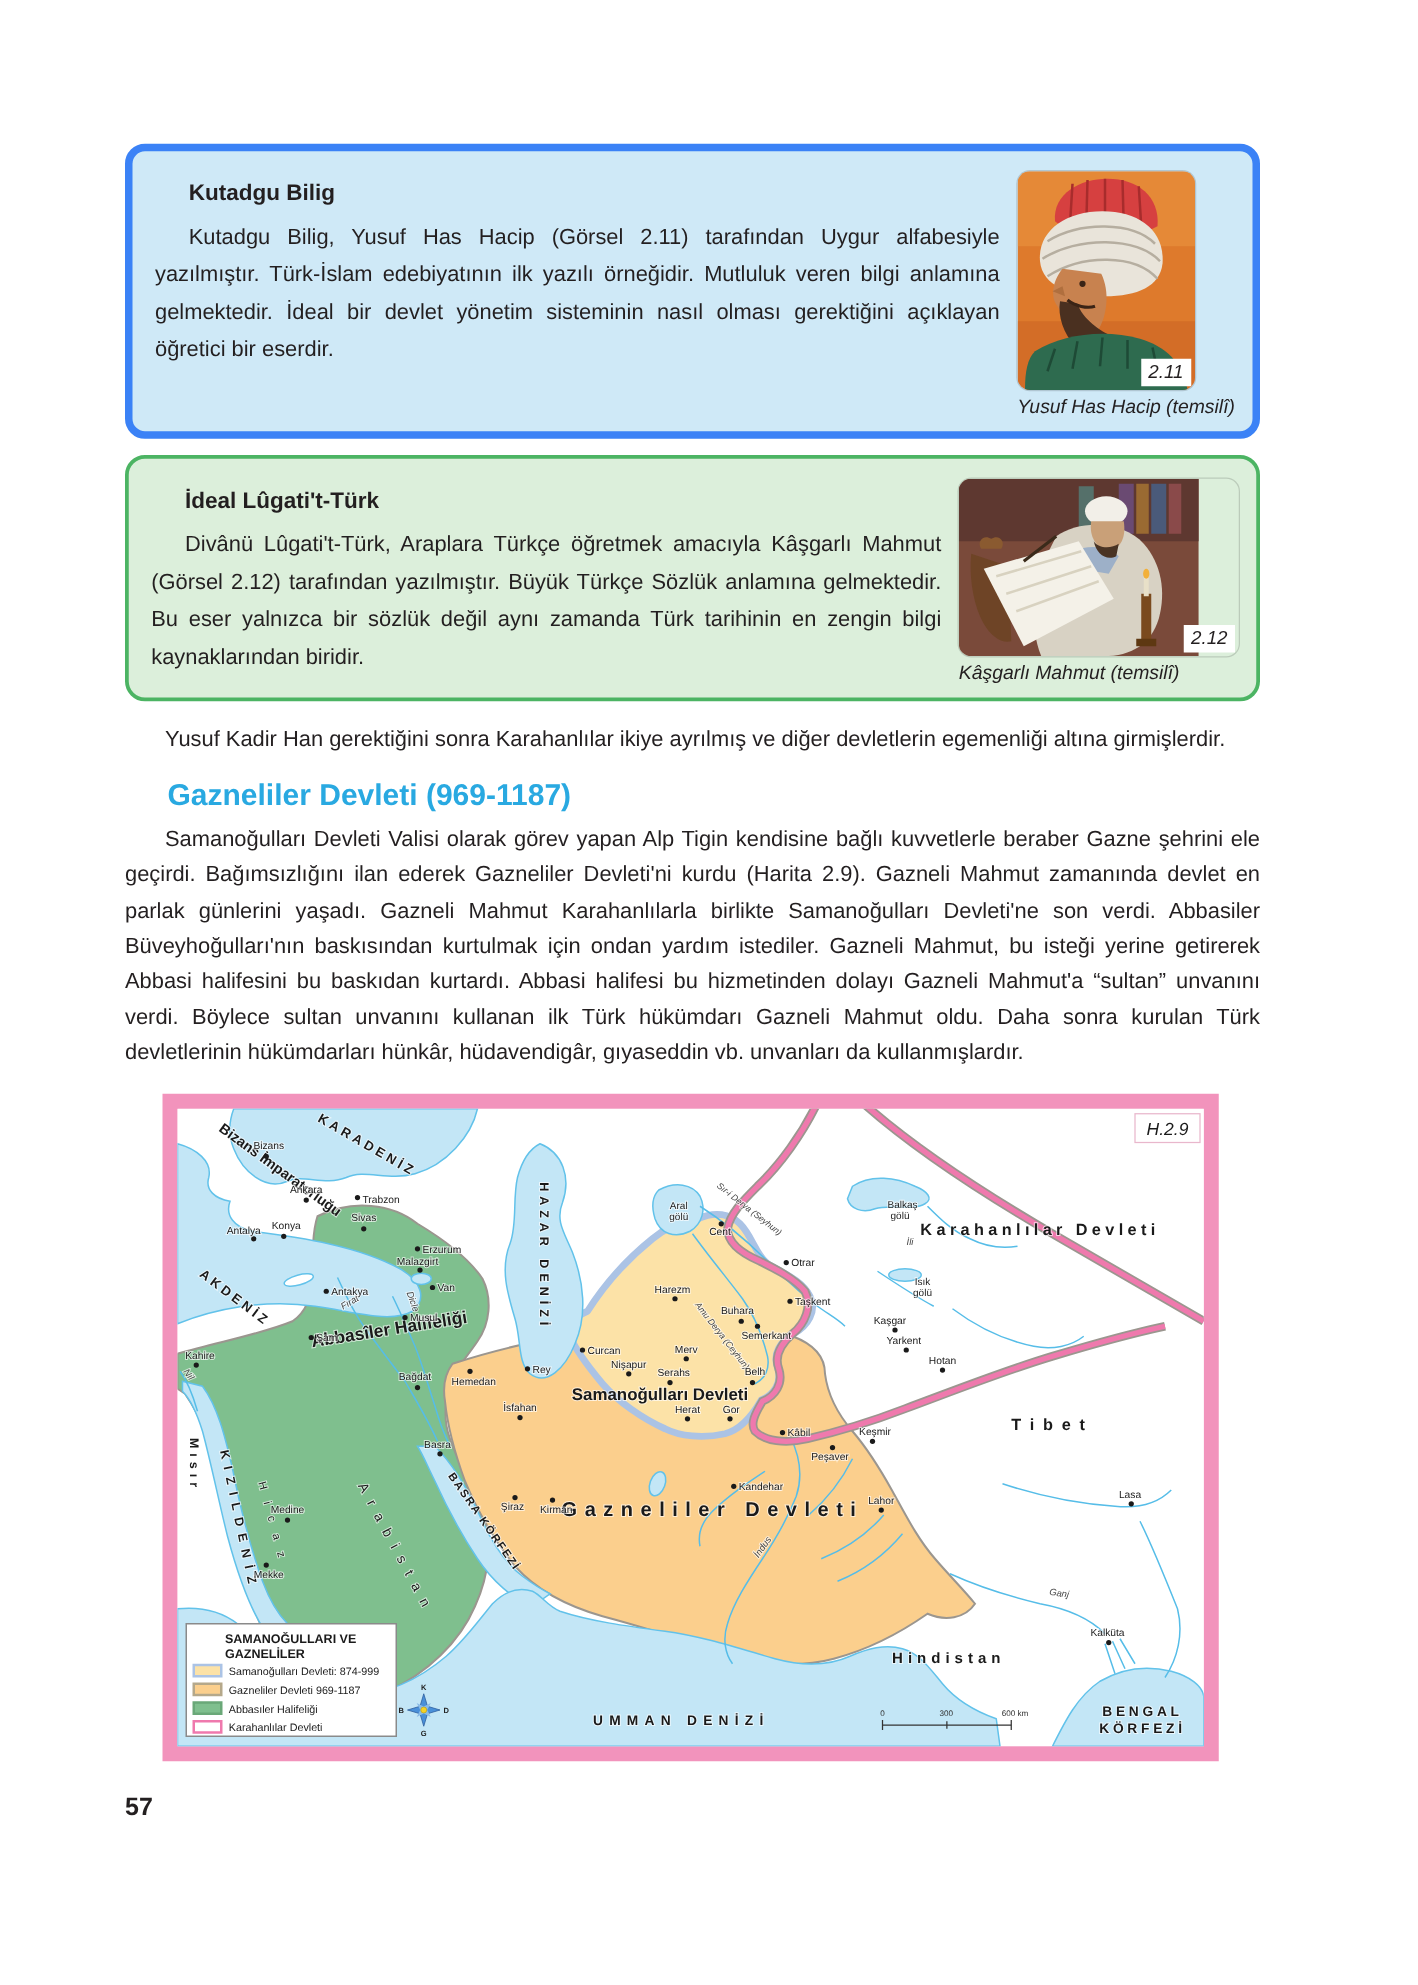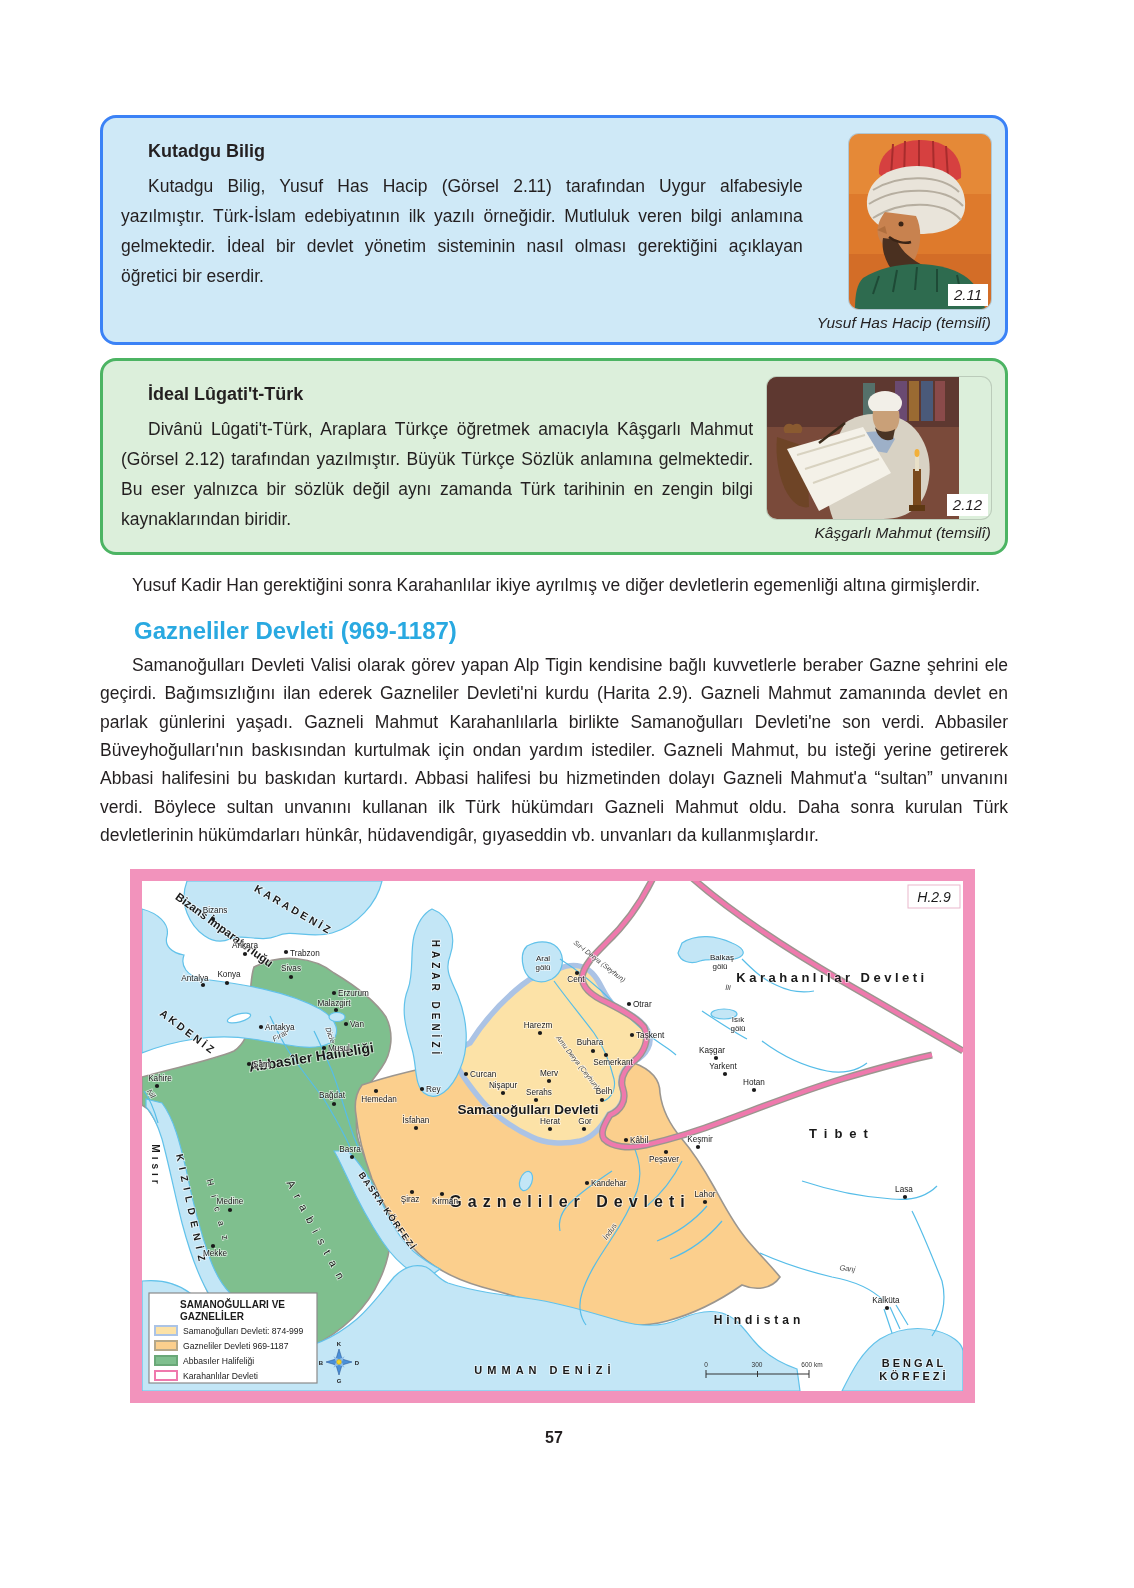--- a/index.html
+++ b/index.html
@@ -2,43 +2,43 @@
 <html lang="tr"><head>
 <meta charset="utf-8">
 <style>
   html,body{margin:0;padding:0;background:#ffffff;}
   .page{position:relative;width:1134px;height:1588px;background:#fff;
         font-family:"Liberation Sans", sans-serif;color:#231f20;overflow:hidden;}
   .content{margin:0 126px 0 100px;}
 
   
   .info-box{display:flex;gap:14px;border-radius:16px;padding:16px 14px 10px 18px;box-sizing:border-box;}
-  .info-box.blue{margin-top:115px;background:#cfe9f7;border:3px solid #3b82f6;}
+  .info-box.blue{margin-top:115px;background:#cfe9f7;border:6px solid #3b82f6;}
   .info-box.green{margin-top:13px;background:#dcefdb;border:3px solid #4cb463;}
   .box-text{flex:1;font-size:17.5px;line-height:1.72;text-align:justify;}
   .box-title{font-weight:bold;margin:2px 0 4px 27px;font-size:18px;}
   .box-body{text-indent:27px;}
-  .box-media{display:flex;flex-direction:column;align-items:flex-end;justify-content:flex-start;}
+  .box-media{display:flex;flex-direction:column;align-items:flex-start;justify-content:flex-start;}
   .portrait{position:relative;border-radius:10px;overflow:hidden;box-shadow:0 0 0 1px rgba(0,0,0,.15);}
   .portrait.p1{width:142px;height:175px;}
   .portrait.p2{width:224px;height:142px;}
   .img-badge{position:absolute;right:3px;bottom:3px;background:#fff;font-style:italic;
              font-size:15px;padding:0 6px;line-height:22px;color:#231f20;}
   .img-caption{font-style:italic;font-size:15.5px;margin-top:5px;white-space:nowrap;}
 
   
   .para{font-size:17.5px;line-height:1.62;text-align:justify;text-indent:32px;margin-top:16px;}
   .section-heading{color:#29a9e1;font-weight:bold;font-size:24px;margin:16px 0 6px 34px;}
 
   
   .map-frame{margin:20px 0 0 30px;width:845px;box-sizing:border-box;border:12px solid #f293bc;background:#fff;}
   .map-frame svg{display:block;}
   #mapsvg text{font-family:"Liberation Sans", sans-serif;}
   .map-caption{font-style:italic;font-size:16.5px;text-align:center;width:845px;margin:10px 0 0 30px;}
-  .page-number{text-align:center;font-weight:bold;font-size:16px;margin-top:26px;}
+  .page-number{text-align:left;font-weight:bold;font-size:20px;margin-top:26px;}
 </style>
 </head>
 <body>
 
 <div class="page">
   <div class="content">
 
     <div class="info-box blue">
       <div class="box-text">
         <div class="box-title">Kutadgu Bilig</div>

